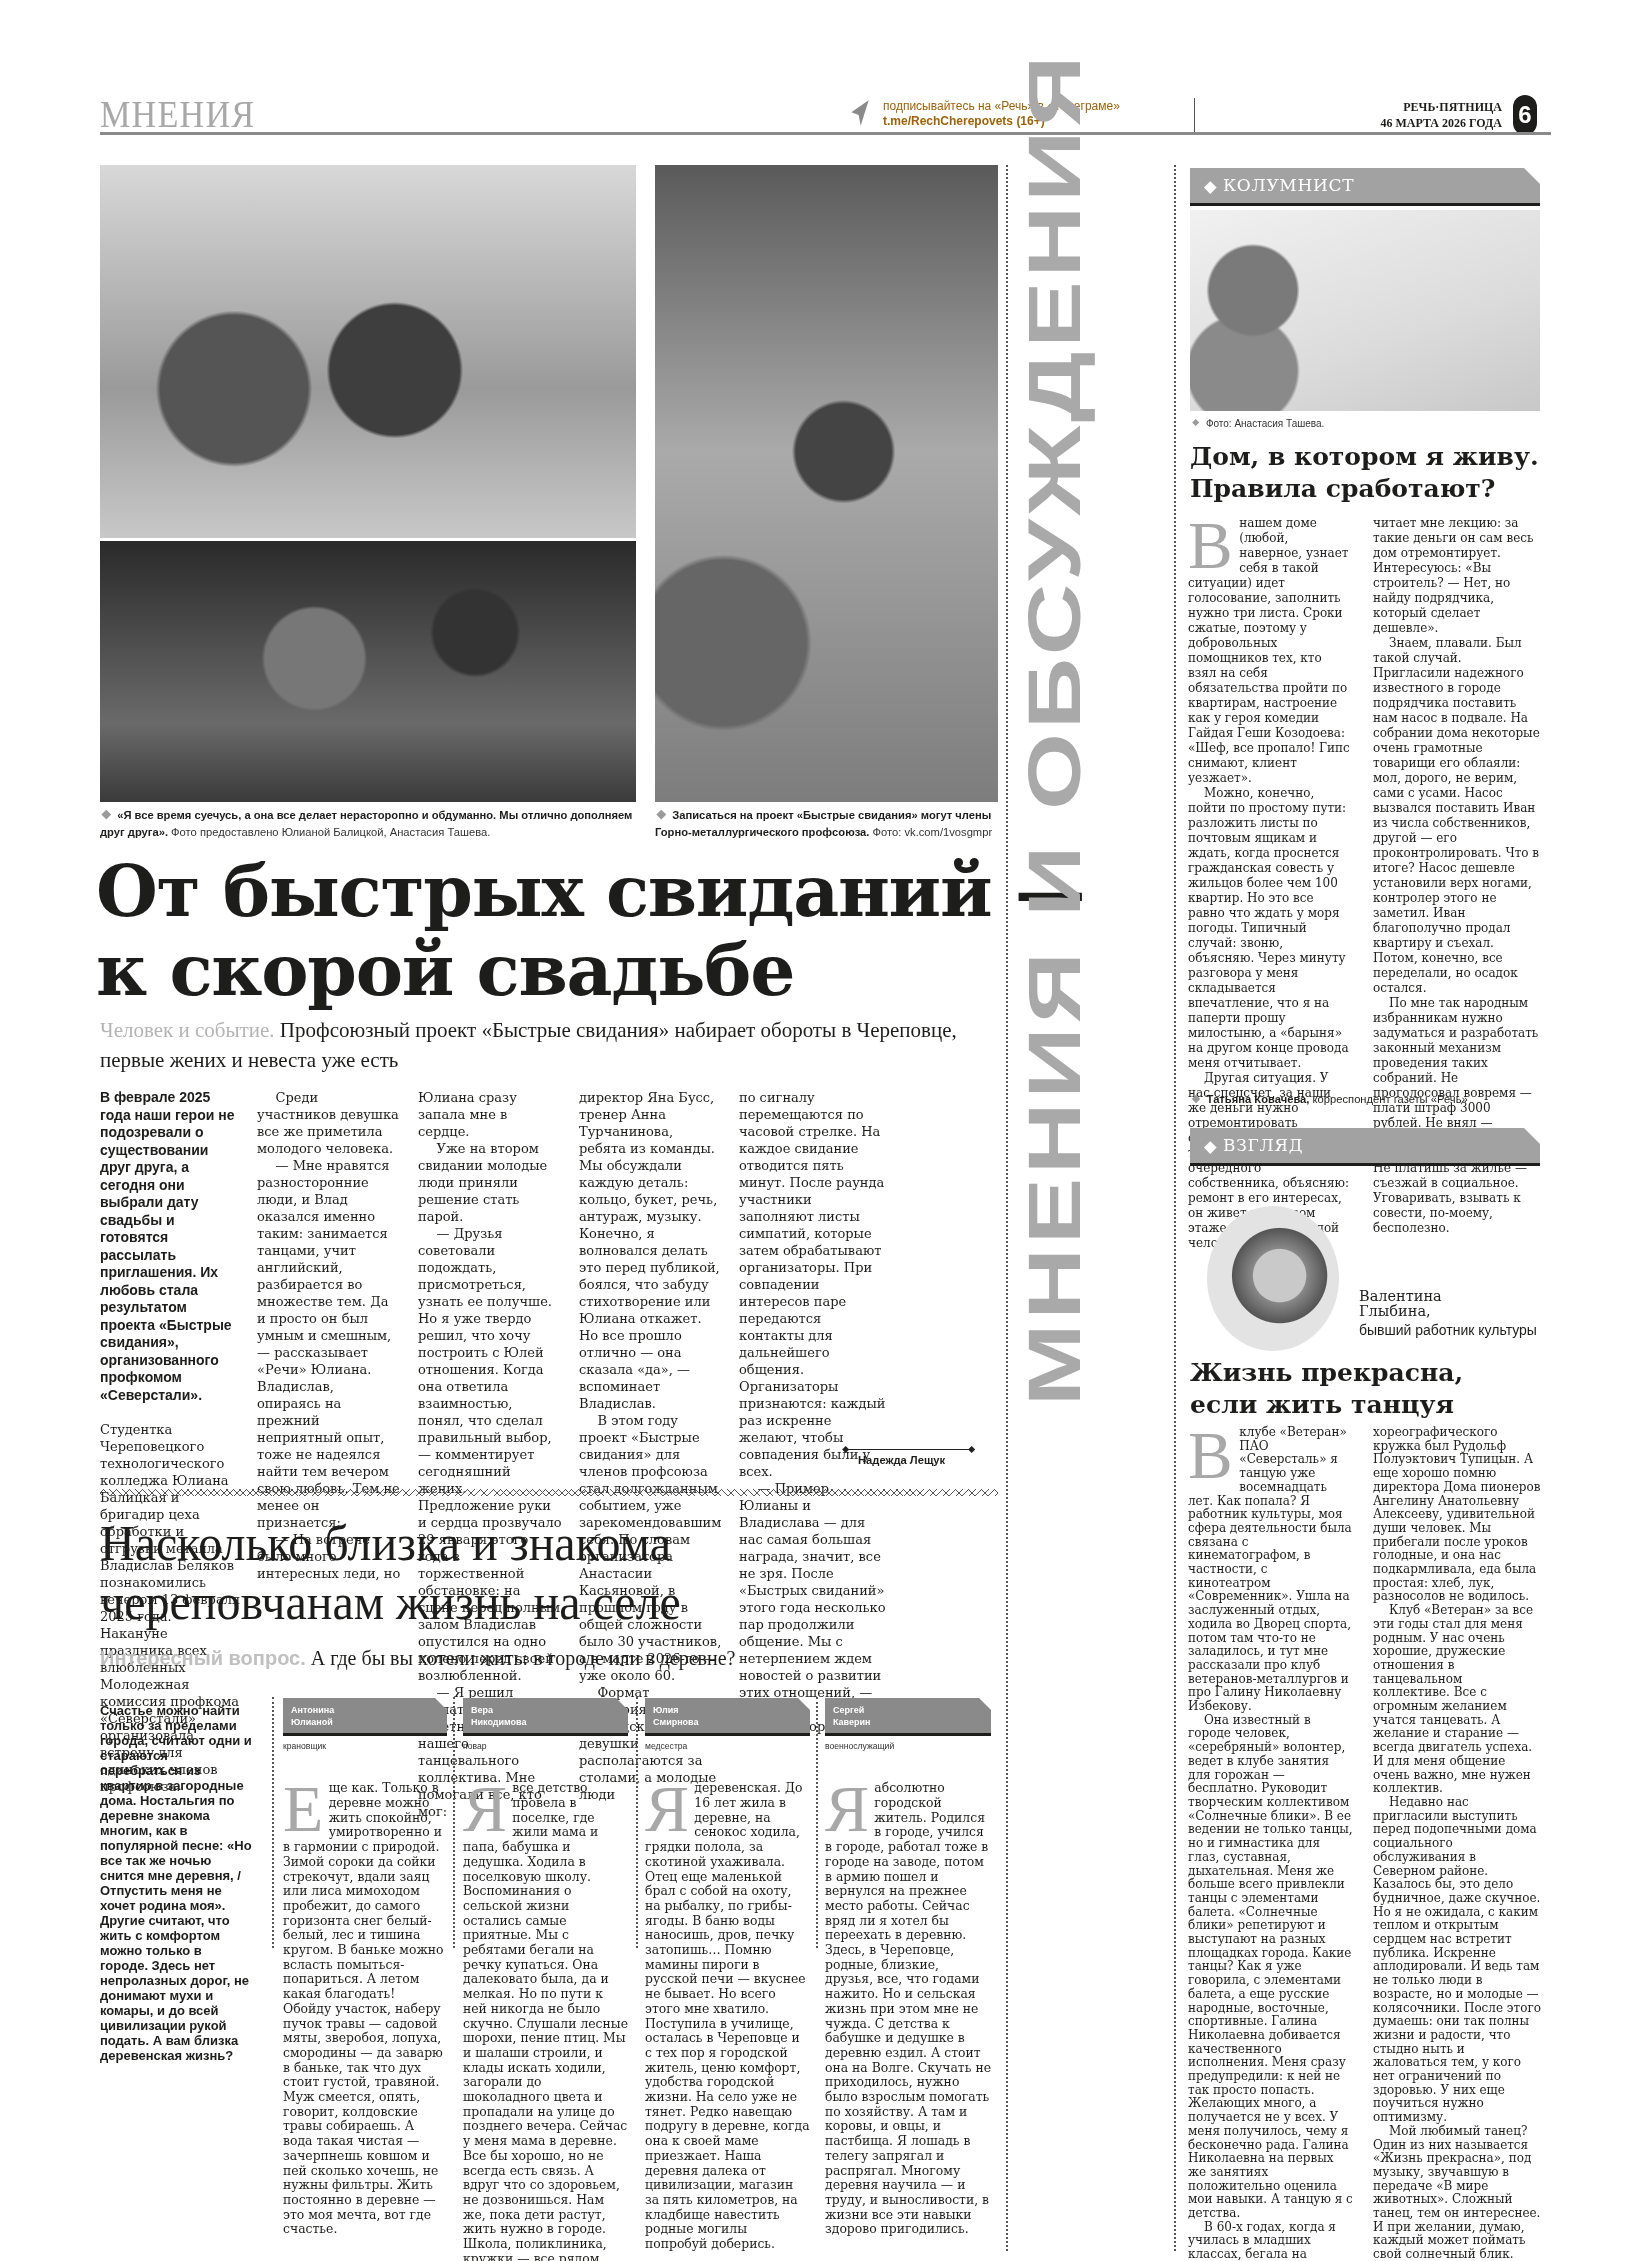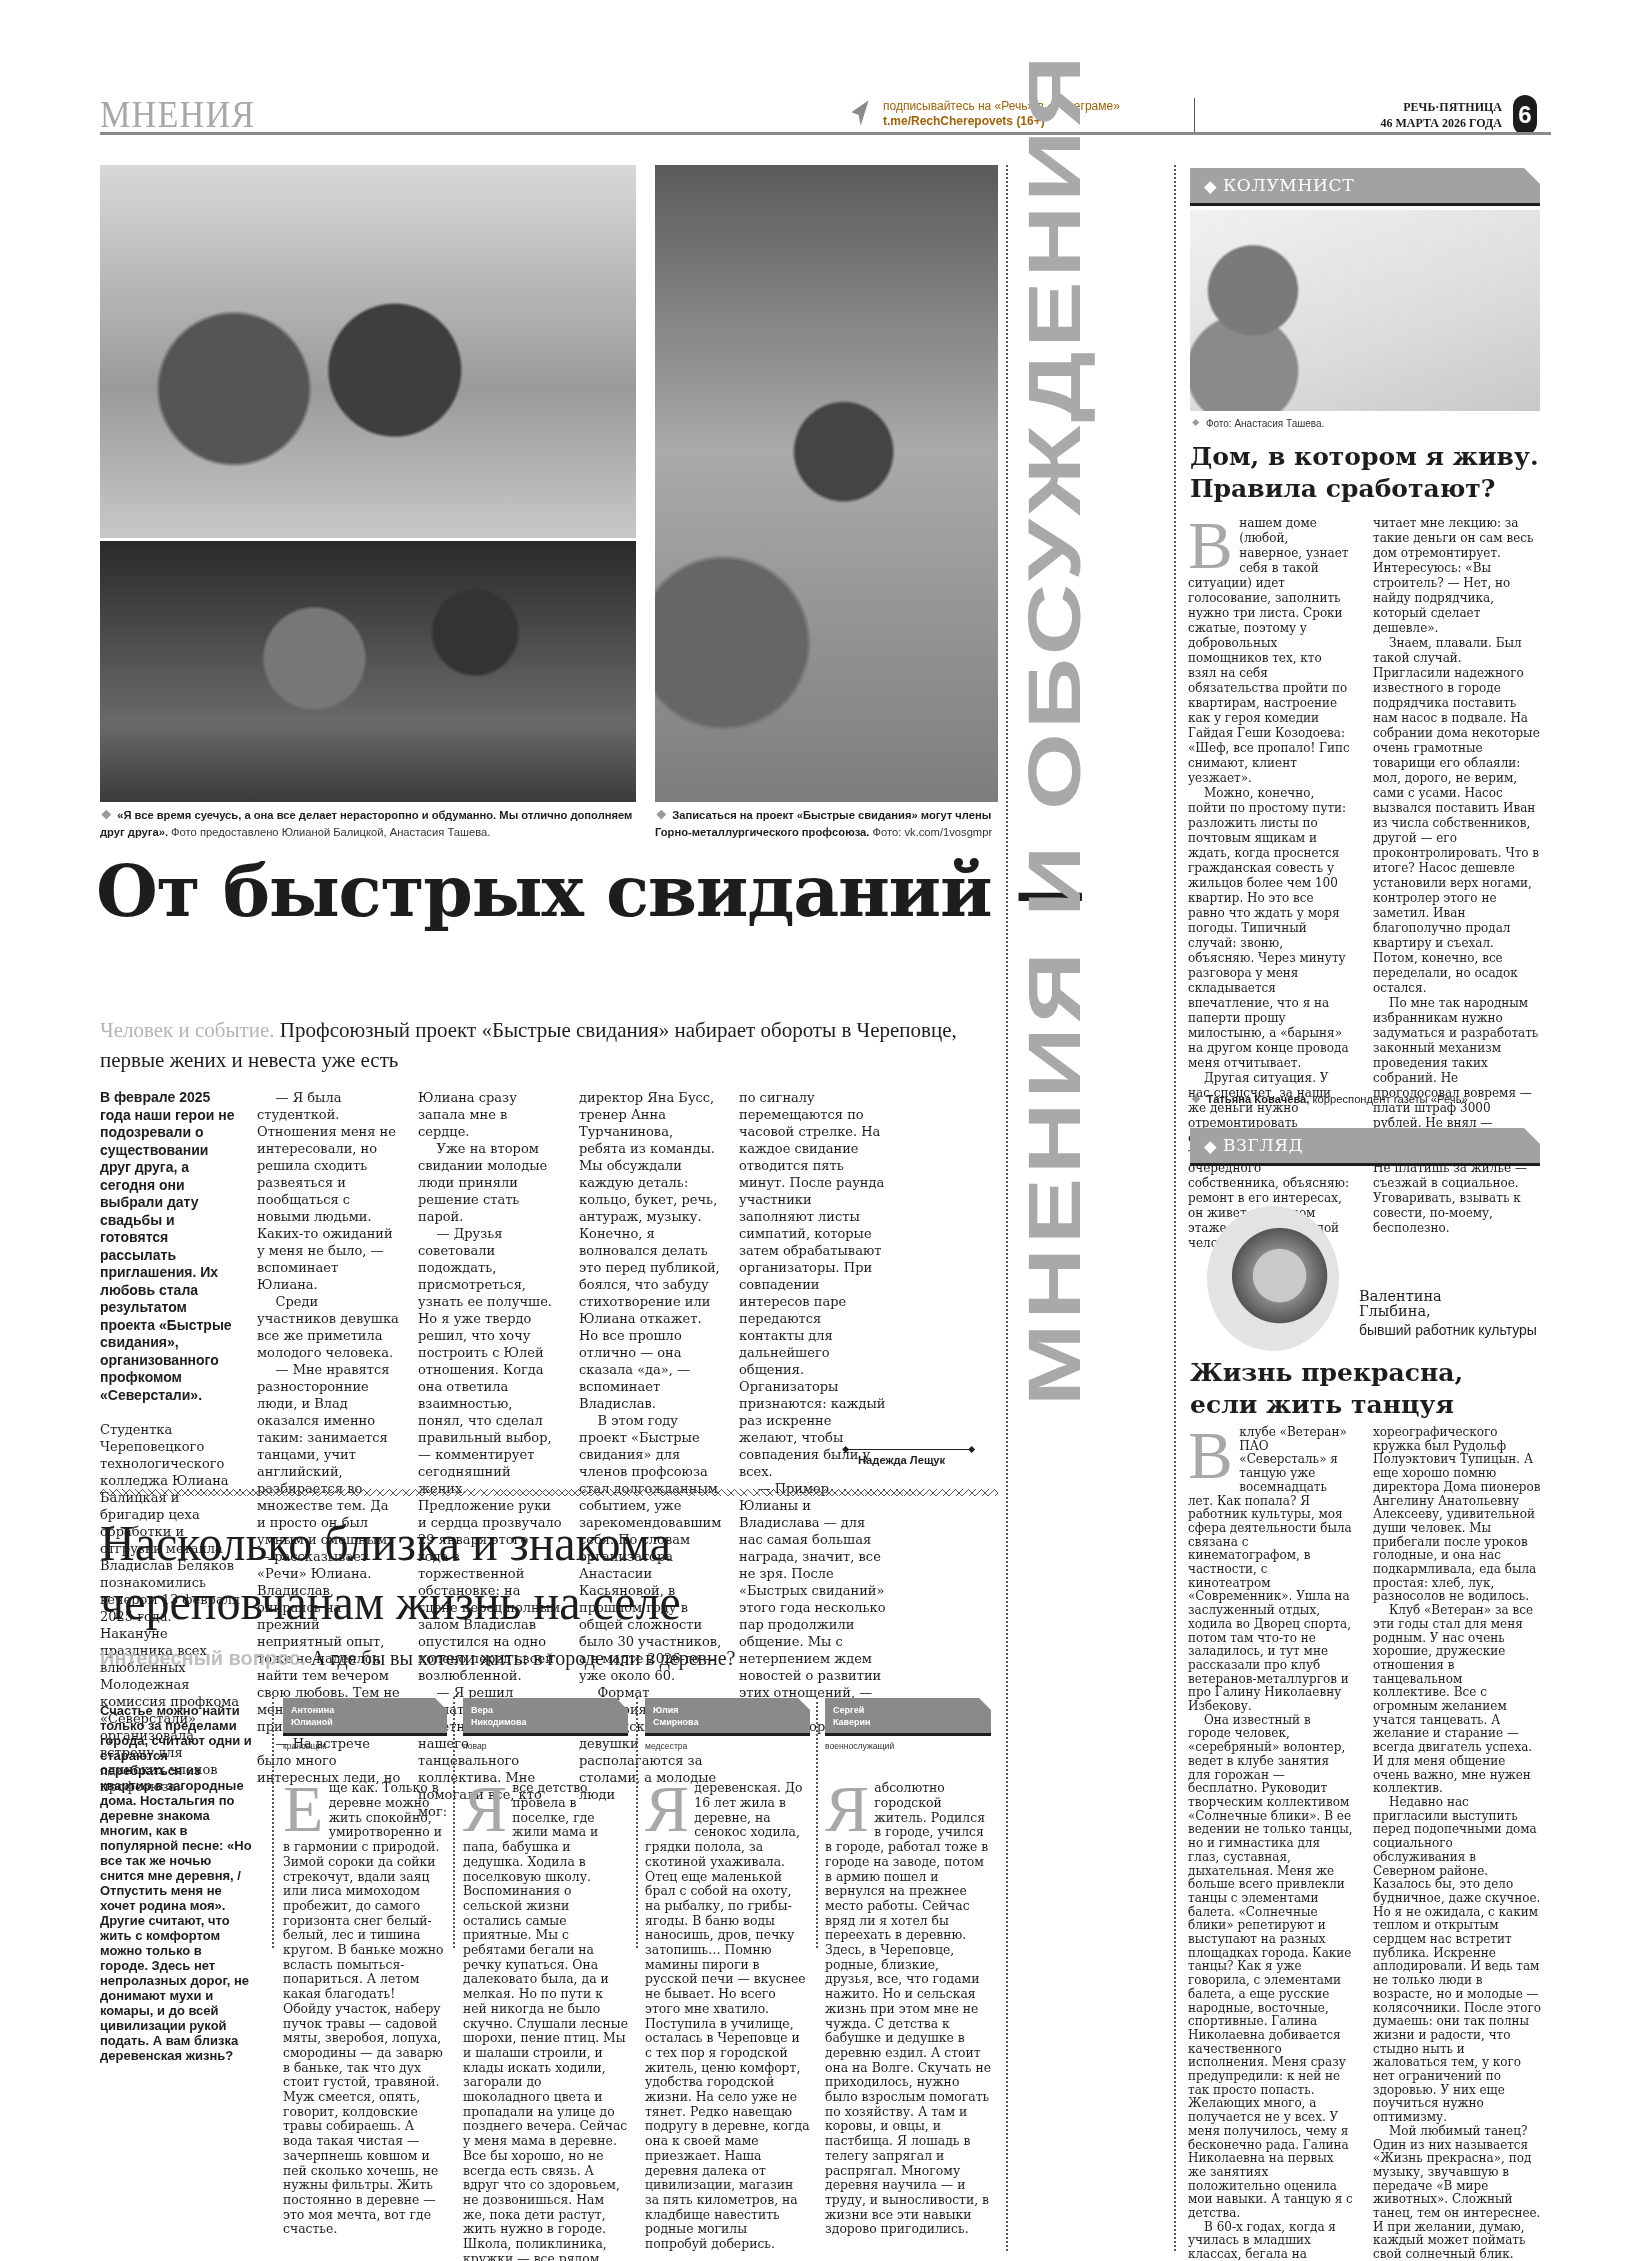--- a/index.html
+++ b/index.html
@@ -83,31 +83,31 @@
 
 <div class="abs caption sans" style="left:100px;top:807px;width:536px">
   <span class="diamond"></span><b>«Я все время суечусь, а она все делает нерасторопно и обдуманно. Мы отлично дополняем друг друга».</b> <span>Фото предоставлено Юлианой Балицкой, Анастасия Ташева.</span>
 </div>
 <div class="abs caption sans" style="left:655px;top:807px;width:343px">
   <span class="diamond"></span><b>Записаться на проект «Быстрые свидания» могут члены Горно-металлургического профсоюза.</b> <span>Фото: vk.com/1vosgmpr</span>
 </div>
 
 <div class="abs headline1">
   <div>От быстрых свиданий —</div>
+  <div>к скорой свадьбе</div>
 </div>
 <div class="abs lead1">
   <span class="lead-kicker">Человек и событие.</span> <span>Профсоюзный проект «Быстрые свидания» набирает обороты в Череповце, первые жених и невеста уже есть</span>
 </div>
 
 <div class="abs col" style="left:100px;top:1089px;width:142px">
   <p class="noind intro-bold">В феврале 2025 года наши герои не подозревали о существовании друг друга, а сегодня они выбрали дату свадьбы и готовятся рассылать приглашения. Их любовь стала результатом проекта «Быстрые свидания», организованного профкомом «Северстали».</p>
   <p class="noind dv" style="margin-top:17px">Студентка Череповецкого технологического колледжа Юлиана Балицкая и бригадир цеха обработки и отгрузки металла Владислав Беляков познакомились вечером 13 февраля 2025 года. Накануне праздника всех влюбленных Молодежная комиссия профкома «Северстали» организовала встречу для одиноких членов профсоюза.</p>
 </div>
 <div class="abs col dv" style="left:257px;top:1089px;width:144px">
-  <p>— Я была студенткой. Отношения меня не интересовали, но решила сходить развеяться и пообщаться с новыми людьми. Каких-то ожиданий у меня не было, — вспоминает Юлиана.</p>
   <p>Среди участников девушка все же приметила молодого человека.</p>
   <p>— Мне нравятся разносторонние люди, и Влад оказался именно таким: занимается танцами, учит английский, разбирается во множестве тем. Да и просто он был умным и смешным, — рассказывает «Речи» Юлиана. Владислав, опираясь на прежний неприятный опыт, тоже не надеялся найти тем вечером свою любовь. Тем не менее он признается:</p>
   <p>— На встрече было много интересных леди, но</p>
 </div>
 <div class="abs col dv" style="left:418px;top:1089px;width:144px">
   <p class="noind">Юлиана сразу запала мне в сердце.</p>
   <p>Уже на втором свидании молодые люди приняли решение стать парой.</p>
   <p>— Друзья советовали подождать, присмотреться, узнать ее получше. Но я уже твердо решил, что хочу построить с Юлей отношения. Когда она ответила взаимностью, понял, что сделал правильный выбор, — комментирует сегодняшний жених. Предложение руки и сердца прозвучало 29 января этого года в торжественной обстановке: на сцене перед полным залом Владислав опустился на одно колено перед своей возлюбленной.</p>
   <p>— Я решил сделать это на отчетном концерте нашего танцевального коллектива. Мне помогали все, кто мог:</p>
 </div>

